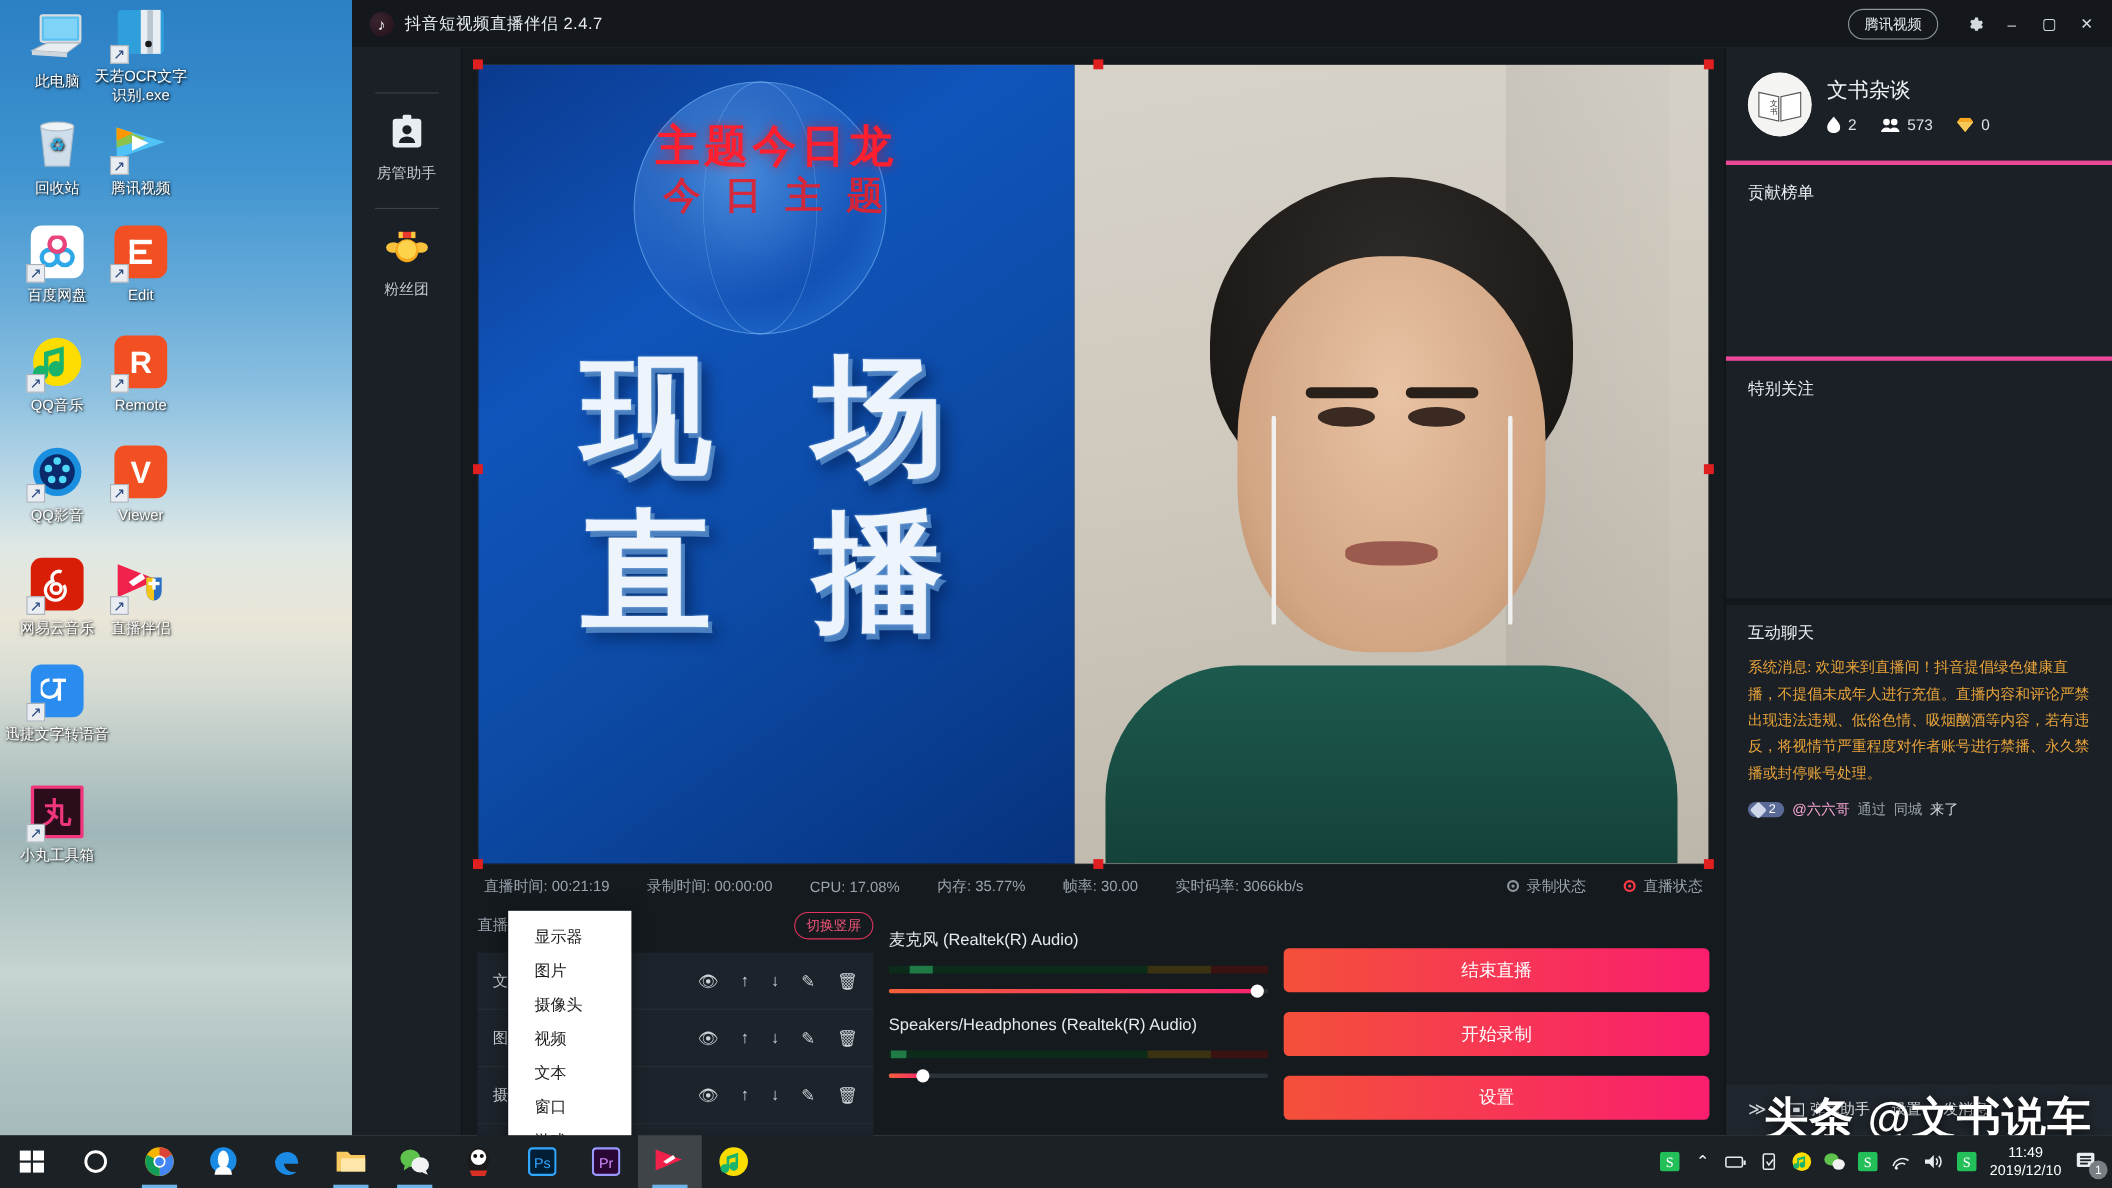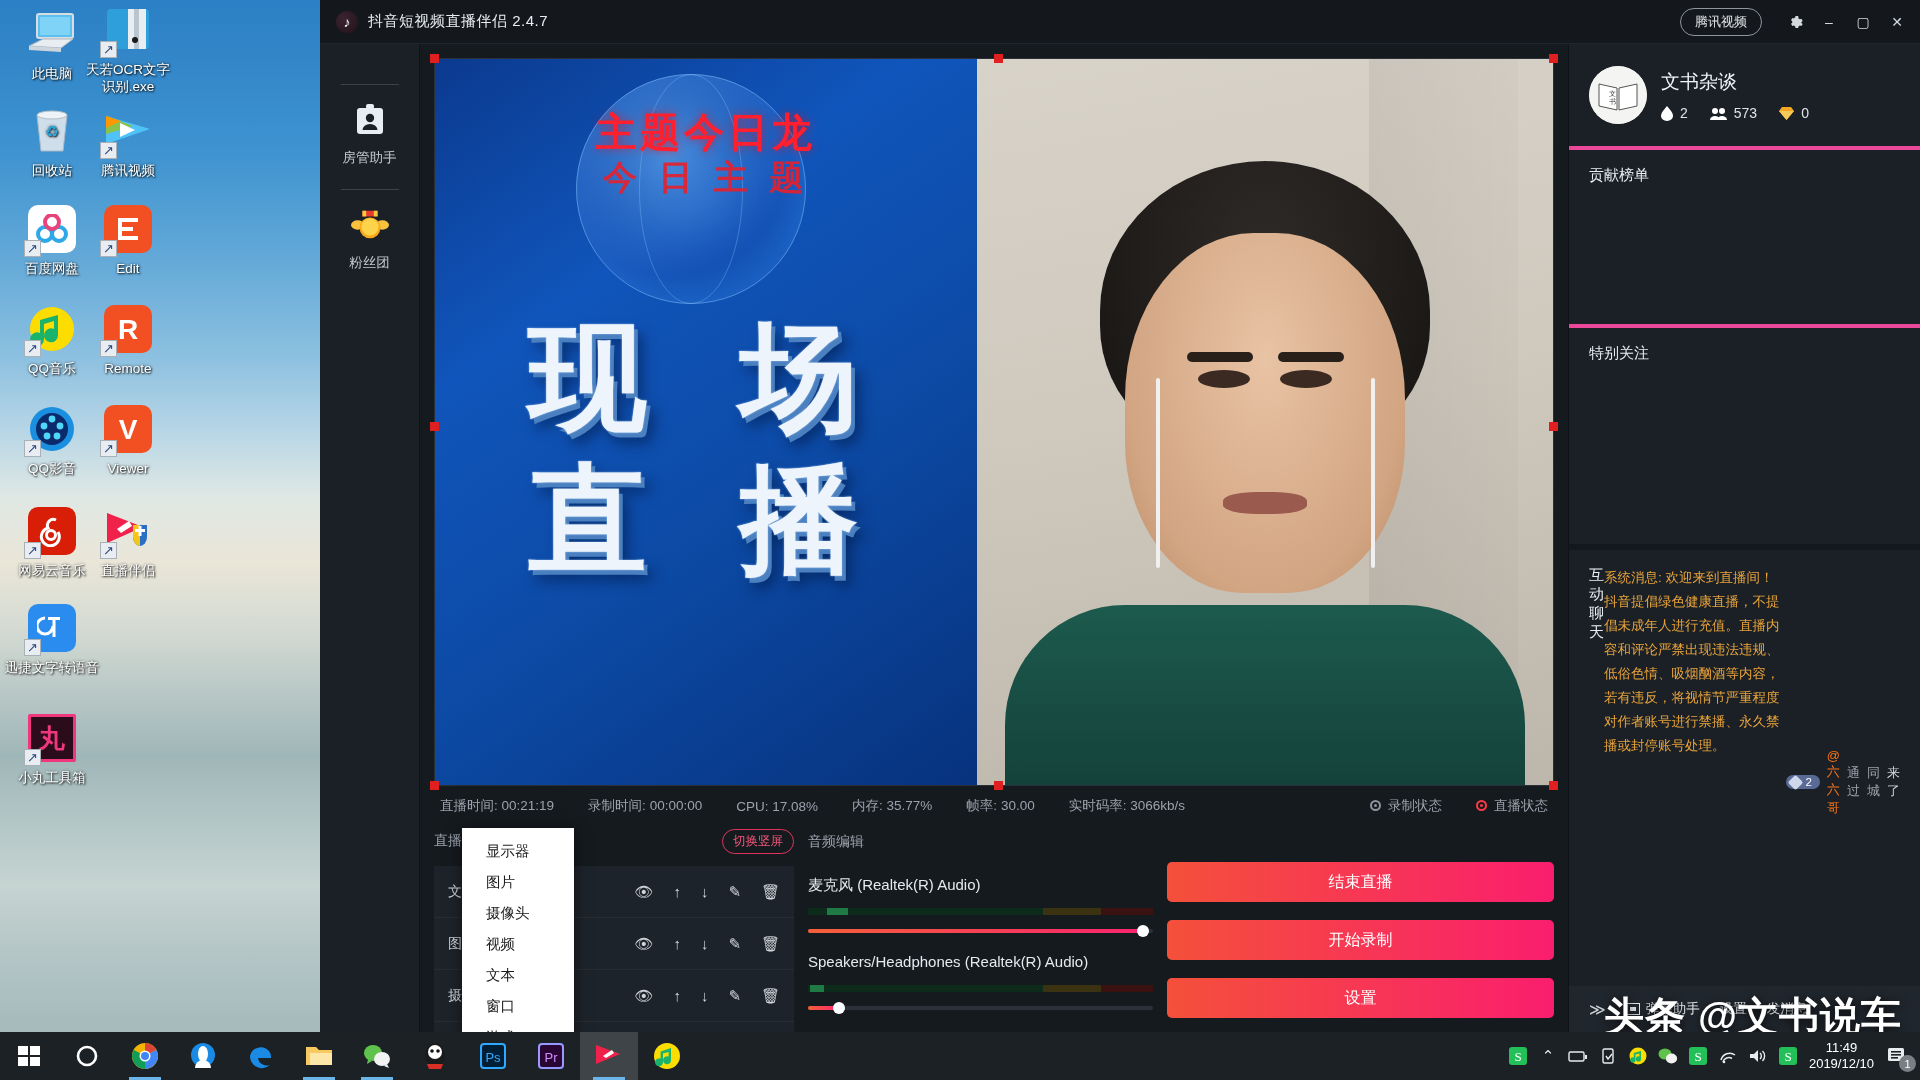--- a/index.html
+++ b/index.html
@@ -247,28 +247,28 @@
     display:flex;align-items:center;justify-content:center; flex:none;
     font-size: 10px; color:#333; overflow:hidden; }
   #user-name { font-size: 19px; color: #f0f3f6; margin-bottom: 10px; }
   #user-stats { display:flex; gap: 22px; font-size: 14px; color:#dfe3e8; align-items:center; }
   #user-stats .stat { display:flex; align-items:center; gap: 7px; }
   .rp-section { padding: 16px 20px; border-top: 4px solid #ec4899; }
   .rp-title { font-size: 15px; color: #e9edf1; }
   #contrib { height: 178px; }
   #special { height: 220px; }
   #chat { flex: 1; padding: 16px 20px 0; border-top: 6px solid #14181d;
-          display:flex; flex-direction:row; min-height:0; }
+          display:flex; flex-direction:column; min-height:0; }
   #chat-title { font-size: 15px; color:#e9edf1; margin-bottom: 10px; }
   #sys-msg { font-size: 13.5px; line-height: 24px; color: #e8a33a; }
   #chat-entry { margin-top: 12px; display:flex; align-items:center; gap: 7px; font-size: 13px; }
   .lvl-badge { background:#5a6a96; border-radius:9px; padding: 1px 8px 1px 4px;
     display:flex; align-items:center; gap:4px; color:#fff; font-size:11.5px; }
   .lvl-gem { width:11px;height:11px;background:#cfd8ea;transform:rotate(45deg);border-radius:2px;}
-  #chat-entry .uname { color:#f97316; }
+  #chat-entry .uname { color:#f9a8d4; }
   #chat-entry .dim { color:#9aa2ab; }
   #chat-entry .act { color:#cdd3d9; }
   #chat-bar { height: 46px; display: flex; align-items: center; gap: 20px;
     padding: 0 20px; font-size: 13.5px; color:#e2e6ea; background:#20262d; flex:none; }
   #chat-bar .chev { font-size: 16px; color:#cfd5db; }
   .cb-link { display:flex; align-items:center; gap:6px; }
   .cb-box { width:14px;height:12px;border:1.5px solid #dfe3e8; position:relative; }
   .cb-box:after{content:'';position:absolute;inset:3px;background:#dfe3e8;}
 
   
@@ -633,21 +633,20 @@
             <div class="dd-item">视频</div>
             <div class="dd-item">文本</div>
             <div class="dd-item">窗口</div>
             <div class="dd-item">游戏</div>
             <div class="dd-item">采集</div>
             <div class="dd-item">截屏</div>
           </div>
         </div>
 
         <div id="audio-panel">
-          <div class="panel-title" style="height:30px;line-height:30px;margin:0;">音频编辑</div>
 
           <div class="audio-dev">
             <div class="audio-name">麦克风 (Realtek(R) Audio)</div>
             <div class="meter">
               <div class="m-green">
                   <div class="lvl" style="width:9%;left:8%;"></div>
                 </div>
               <div class="m-yellow"></div>
                 <div class="m-red"></div>
             </div>

